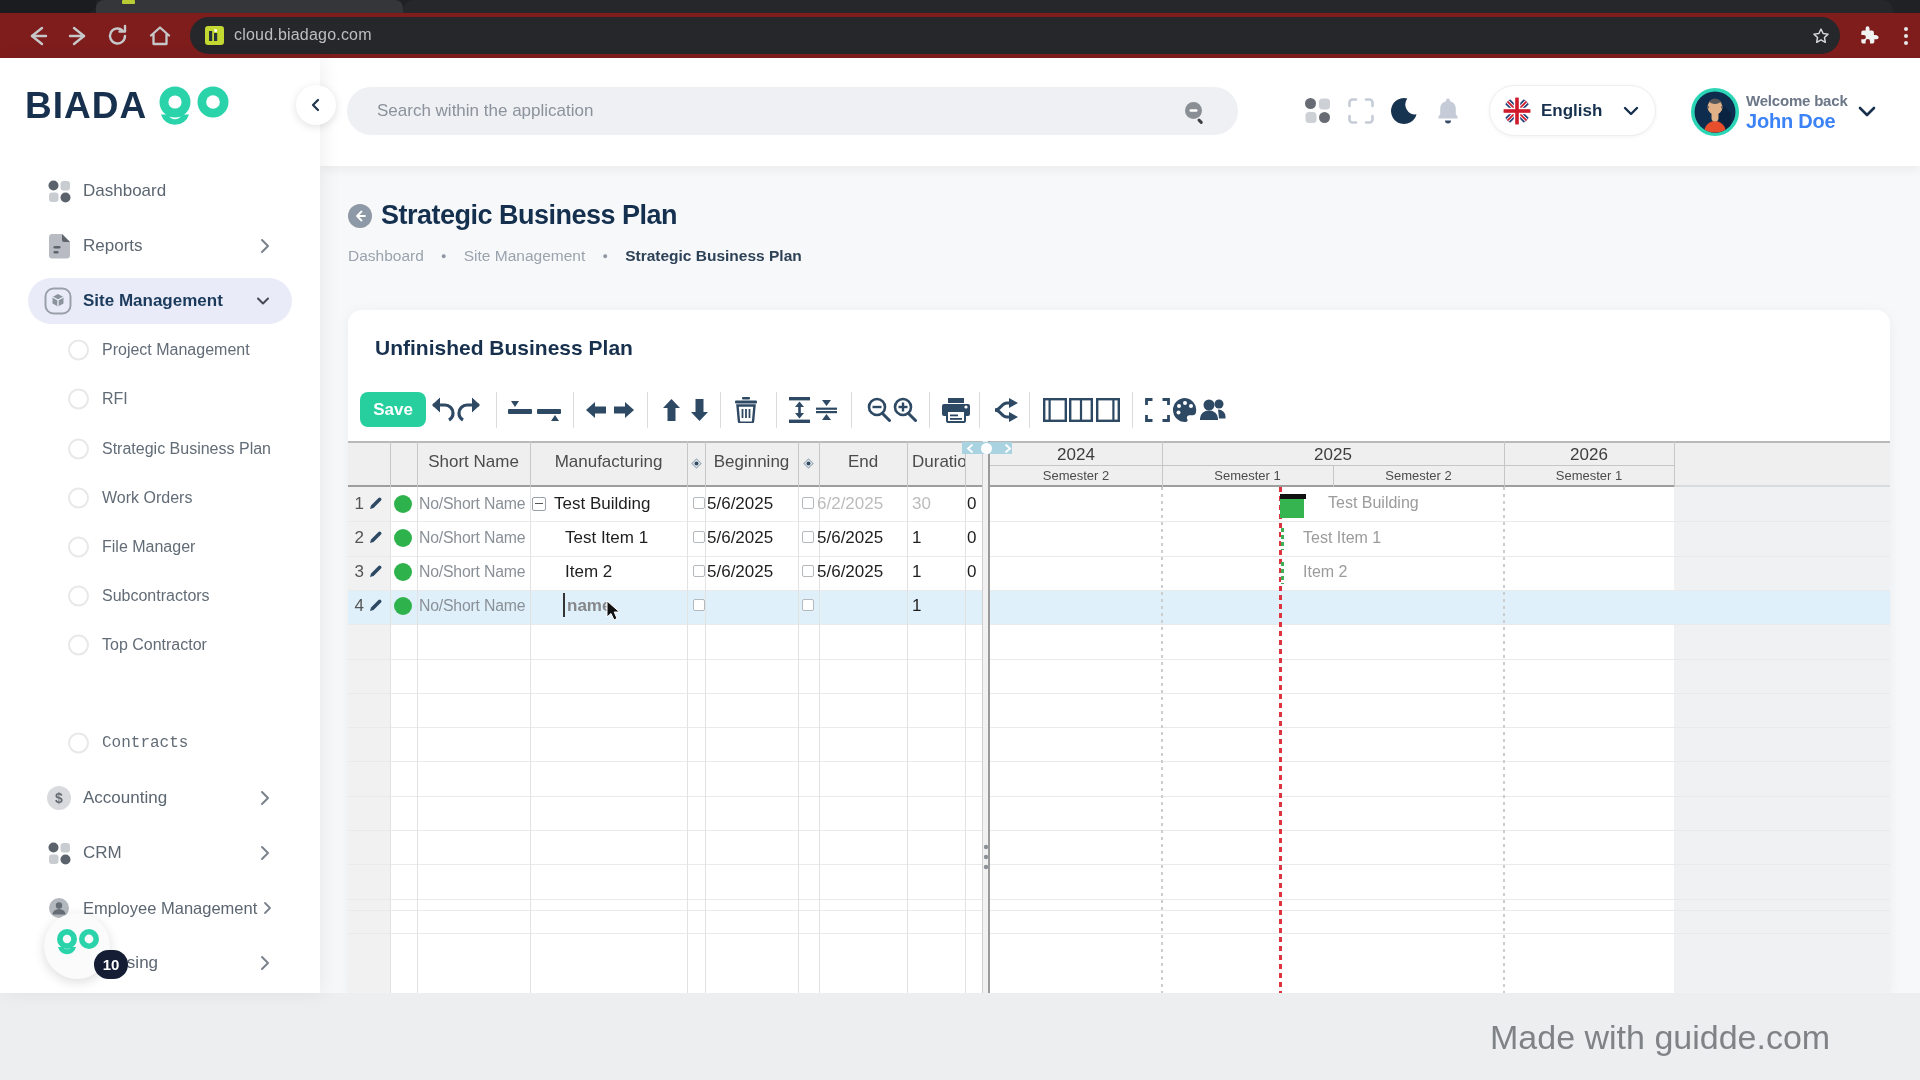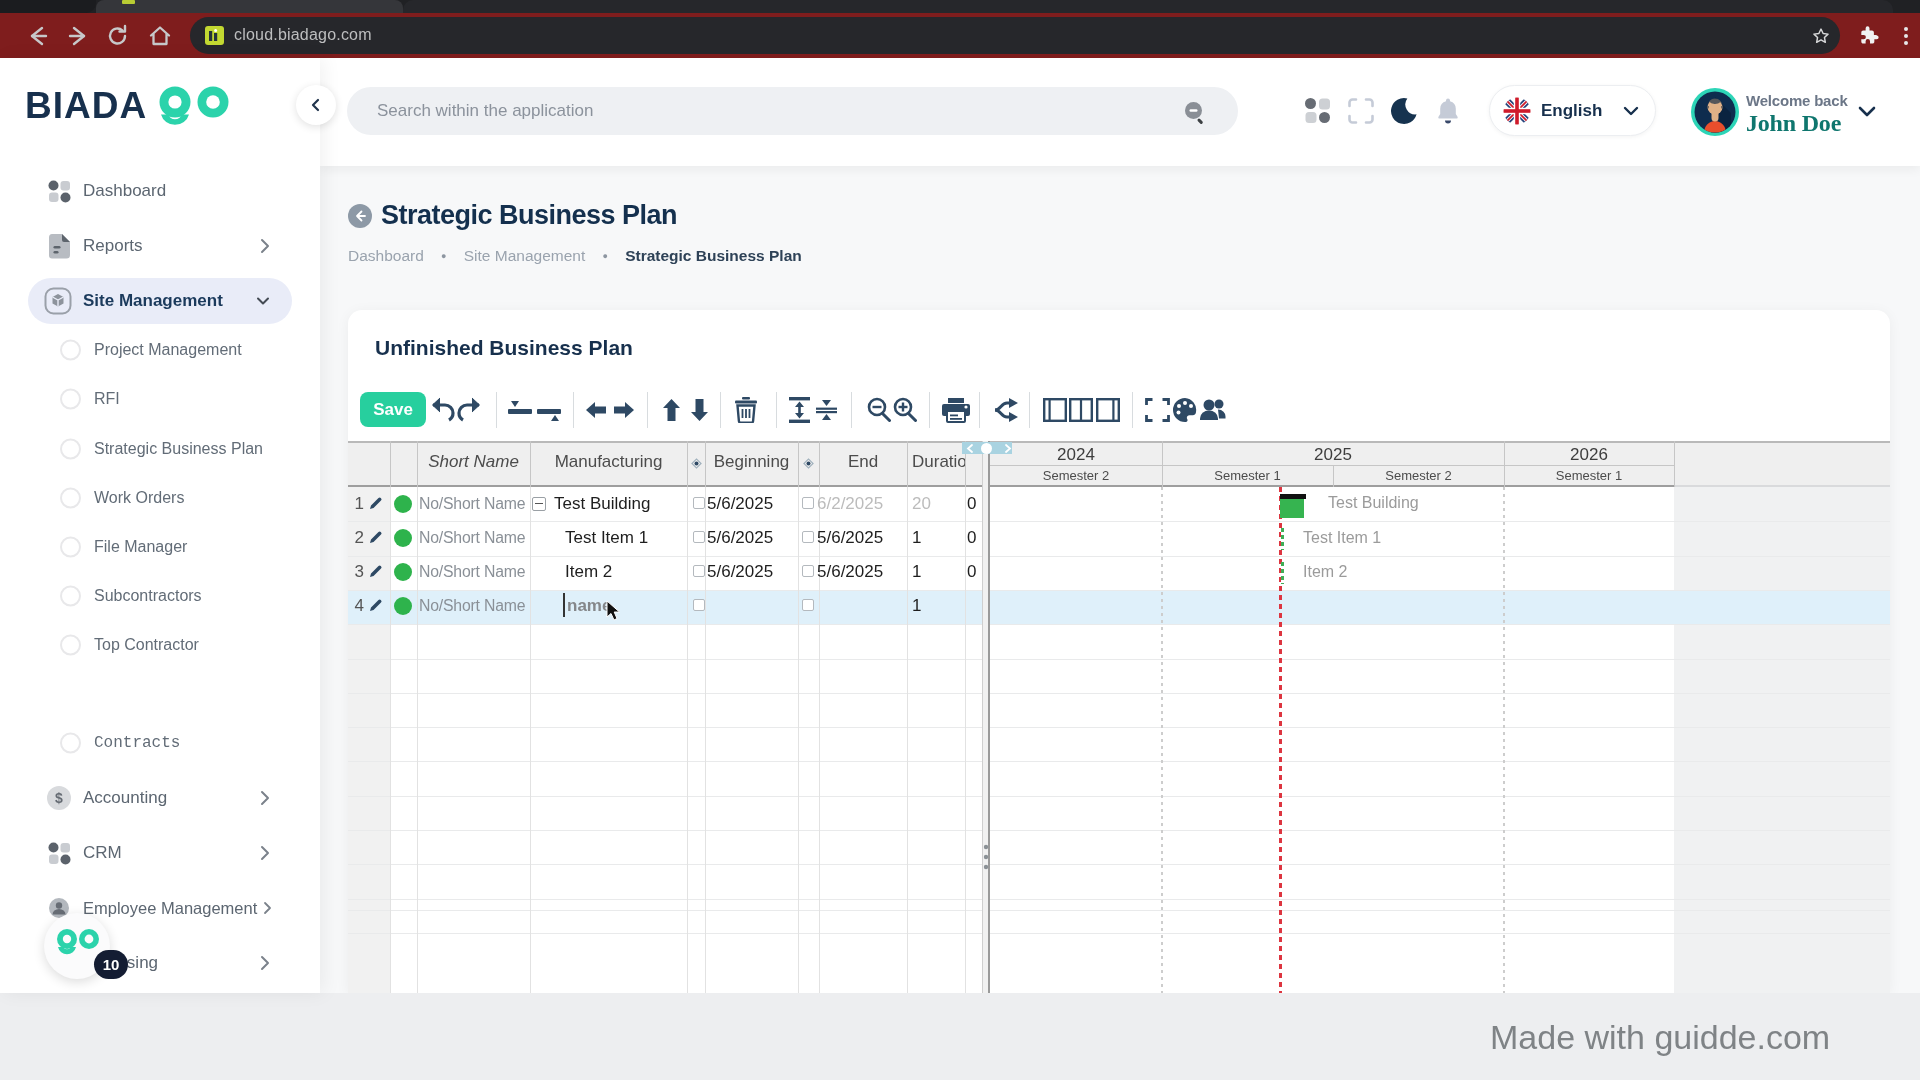--- a/index.html
+++ b/index.html
@@ -17,21 +17,21 @@
   .chromeicon { position:absolute; top:22px; }
   #urlbar { position:absolute; left:190px; top:17px; width:1650px; height:37px; background:#26272b; border-radius:19px; }
   #favicon { position:absolute; left:15px; top:9px; width:19px; height:19px; background:#c3d831; border-radius:3px; }
   #urltext { position:absolute; left:44px; top:9px; font-size:16px; color:#bdbebf; letter-spacing:.2px; }
 
   
   #sidebar { position:absolute; left:0; top:58px; width:320px; height:935px; background:#ffffff; box-shadow:4px 0 18px rgba(0,0,0,.06); z-index:5; }
   .navitem { position:absolute; left:0; width:320px; height:46px; }
   .navlabel { position:absolute; left:83px; top:50%; transform:translateY(-50%); font-size:17px; color:#5c6671; }
   .navchev { position:absolute; right:50px; top:50%; transform:translateY(-50%); }
-  .subitem { position:absolute; left:0; width:264px; height:40px; }
+  .subitem { position:absolute; left:8px; width:264px; height:40px; }
   .subcircle { position:absolute; left:60px; top:50%; transform:translateY(-50%); width:21px; height:21px; border:2px solid #e8e8ea; border-radius:50%; background:#fff; }
   .sublabel { position:absolute; left:94px; top:50%; transform:translateY(-50%); font-size:16px; color:#626c77; }
 
   
   #appheader { position:absolute; left:320px; top:58px; width:1600px; height:108px; background:#ffffff; box-shadow:0 4px 10px rgba(0,0,0,.05); }
   #collapse { position:absolute; left:296px; top:85px; width:40px; height:40px; background:#fff; border-radius:50%; box-shadow:0 2px 8px rgba(0,0,0,.12); z-index:6; }
   #searchbar { position:absolute; left:347px; top:87px; width:891px; height:48px; background:#eef0f3; border-radius:24px; z-index:6; }
   #searchph { position:absolute; left:30px; top:14px; font-size:17px; color:#8b929c; }
 
   
@@ -297,21 +297,21 @@
       <g clip-path="url(#av)">
         <path d="M25 10 l16 16 v20 h-20 z" fill="#0a2340"></path>
         <circle cx="25" cy="20" r="7.5" fill="#e0b187"></circle>
         <path d="M17.5 19 a7.5 7.5 0 0 1 15 0 l-2 -4 a7 5 0 0 1 -11.5 -.5 z" fill="#55565a"></path>
         <path d="M17.5 18.5 c-1 4 1 4.5 1.5 1 z M32.5 18.5 c1 4 -1 4.5 -1.5 1 z" fill="#55565a"></path>
         <path d="M14 46 a11 12 0 0 1 22 0 z" fill="#e84e2c"></path>
         <path d="M21.5 26 h7 v5 a3.5 3.5 0 0 1 -7 0 z" fill="#e0b187"></path>
       </g>
     </svg>
     <div style="position:absolute;left:1426px;top:34px;font-size:15px;font-weight:bold;color:#6b7687;letter-spacing:-.2px;">Welcome back</div>
-    <div style="position:absolute;left:1426px;top:52px;font-size:24px;font-weight:bold;color:#0f766e;letter-spacing:-.2px;font-family:Liberation Serif, serif;">John Doe</div>
+    <div style="position:absolute;left:1426px;top:52px;font-size:20px;font-weight:bold;color:#3b82f6;letter-spacing:-.2px;">John Doe</div>
     <svg style="position:absolute;left:1538px;top:48px;" width="18" height="11" viewBox="0 0 18 11">
         <path d="M2 2 L9 9 L16 2" stroke="#17304d" stroke-width="2.6" fill="none" stroke-linecap="round" stroke-linejoin="round"></path>
       </svg>
   </div>
   <div id="collapse">
     <svg style="position:absolute;left:13px;top:12px;" width="14" height="16" viewBox="0 0 14 16">
         <path d="M9 3 L4 8 L9 13" stroke="#20344c" stroke-width="2.2" fill="none" stroke-linecap="round" stroke-linejoin="round"></path>
       </svg>
   </div>
   <div id="searchbar">
@@ -497,21 +497,21 @@
       <div id="gridhead"></div>
       <div class="hv" style="left:42px;"></div>
         <div class="hv" style="left:69px;"></div>
       <div class="hv" style="left:182px;"></div>
         <div class="hv" style="left:339px;"></div>
       <div class="hv" style="left:357px;"></div>
         <div class="hv" style="left:450px;"></div>
       <div class="hv" style="left:471px;"></div>
         <div class="hv" style="left:559px;"></div>
       <div class="hv" style="left:617px;"></div>
-      <div class="htext" style="left:69px;width:113px;text-align:center;font-style:italic;">Short Name</div>
+      <div class="htext" style="left:69px;width:113px;text-align:center;">Short Name</div>
       <div class="htext" style="left:182px;width:157px;text-align:center;">Manufacturing</div>
       <div class="htext" style="left:357px;width:93px;text-align:center;">Beginning</div>
       <div class="htext" style="left:471px;width:88px;text-align:center;">End</div>
       <div class="htext" style="left:564px;width:53px;overflow:hidden;white-space:nowrap;">Duration</div>
       <svg class="abs" style="left:343px;top:17px;" width="11" height="11" viewBox="0 0 11 11">
           <rect x="2.3" y="2.3" width="6.4" height="6.4" fill="none" stroke="#9fb0bc" stroke-width="1.2" transform="rotate(45 5.5 5.5)"></rect>
           <circle cx="5.5" cy="5.5" r="2" fill="#2e4964"></circle>
         </svg>
       <svg class="abs" style="left:455px;top:17px;" width="11" height="11" viewBox="0 0 11 11">
           <rect x="2.3" y="2.3" width="6.4" height="6.4" fill="none" stroke="#9fb0bc" stroke-width="1.2" transform="rotate(45 5.5 5.5)"></rect>
@@ -551,21 +551,21 @@
         </svg>
       <div class="abs" style="left:46px;top:54px;width:18px;height:18px;border-radius:50%;background:#2eb34c;"></div>
       <div class="abs" style="left:71px;top:54px;font-size:15.8px;color:#8a9097;letter-spacing:-.2px;">No/Short Name</div>
       <div class="abs" style="left:184px;top:56px;width:14px;height:14px;border:1.4px solid #9aa0a5;border-radius:2px;"></div>
       <div class="abs" style="left:187px;top:61.5px;width:8px;height:1.6px;background:#555;"></div>
       <div class="abs" style="left:206px;top:53px;font-size:17px;color:#1e1e1e;">Test Building</div>
       <div class="abs" style="left:345px;top:56px;width:12px;height:12px;border:1.4px solid #b4b9be;border-radius:2px;background:#fff;"></div>
       <div class="abs" style="left:359px;top:53px;font-size:17px;color:#1e1e1e;">5/6/2025</div>
       <div class="abs" style="left:454px;top:56px;width:12px;height:12px;border:1.4px solid #b4b9be;border-radius:2px;background:#fff;"></div>
       <div class="abs" style="left:469px;top:53px;font-size:17px;color:#bcbcbc;">6/2/2025</div>
-      <div class="abs" style="left:564px;top:53px;font-size:17px;color:#bcbcbc;">20</div>
+      <div class="abs" style="left:564px;top:53px;font-size:17px;color:#bcbcbc;">30</div>
       <div class="abs" style="left:619px;top:53px;font-size:17px;color:#1e1e1e;">0</div>
 
       <div class="abs" style="left:0px;top:87px;width:16px;text-align:right;font-size:17px;color:#555;">2</div>
       <svg class="abs" style="left:20px;top:89px;" width="15" height="15" viewBox="0 0 15 15">
           <path d="M2 13 L3 9.5 L10.5 2 a1.6 1.6 0 0 1 2.3 0 l0.2 0.2 a1.6 1.6 0 0 1 0 2.3 L5.5 12 Z" fill="#2e4964"></path>
         </svg>
       <div class="abs" style="left:46px;top:88px;width:18px;height:18px;border-radius:50%;background:#2eb34c;"></div>
       <div class="abs" style="left:71px;top:88px;font-size:15.8px;color:#8a9097;letter-spacing:-.2px;">No/Short Name</div>
       <div class="abs" style="left:217px;top:87px;font-size:17px;color:#1e1e1e;">Test Item 1</div>
       <div class="abs" style="left:345px;top:90px;width:12px;height:12px;border:1.4px solid #b4b9be;border-radius:2px;background:#fff;"></div>

